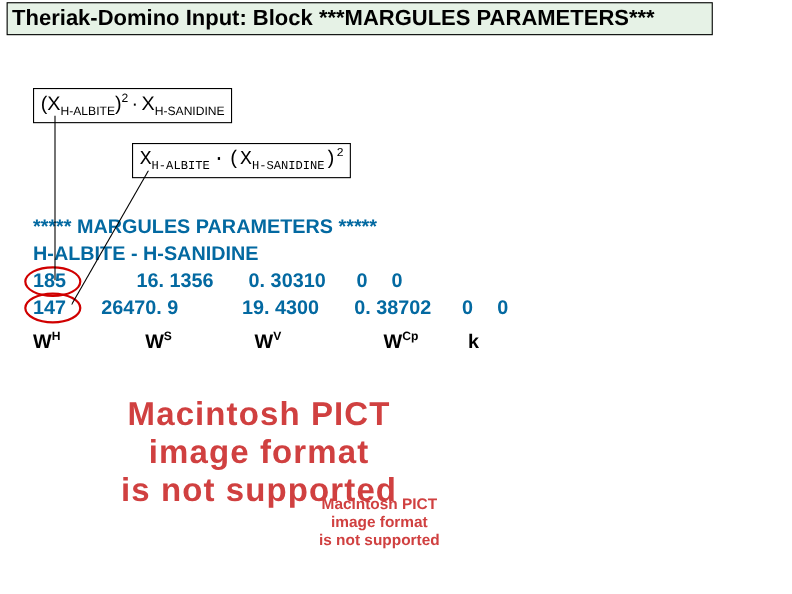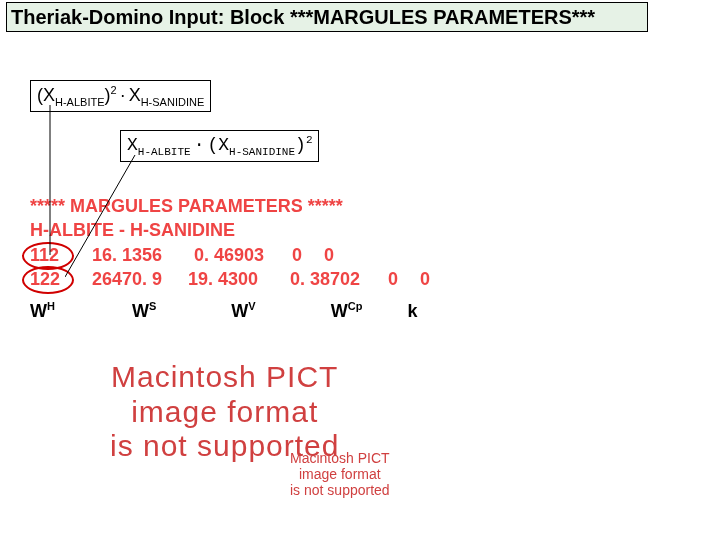--- a/index.html
+++ b/index.html
@@ -45,30 +45,30 @@
   .f1 { top: 80px; left: 30px; height: 26px; }
   .f2 { top: 130px; left: 120px; height: 26px; font-family: Liberation Mono, monospace; }
   .sub { font-size: 11px; vertical-align: sub; }
   .sup { font-size: 11px; vertical-align: super; }
   .dot { padding: 0 3px; }
   .codeblock {
     position: absolute;
     top: 194px;
     left: 30px;
     font-size: 18px;
-    color: #ef4444;
+    color: #0369a1;
     font-weight: bold;
     line-height: 1.35;
   }
   .row {
     display: flex;
   }
   .c-code  { width: 62px; }
   .c-wh    { width: 96px; }
-  .c-ws    { width: 102px; }
+  .c-ws    { width: 102px; margin-left: 32px; }
   .c-val3  { width: 98px; }
   .c-v0a   { width: 32px; }
   .c-v0b   { width: 40px; }
   .label-row {
     position: absolute;
     top: 300px;
     left: 30px;
     font-size: 18px;
     color: #000;
     font-weight: bold;
@@ -84,21 +84,21 @@
   .ellipse112 { top: 242px; left: 22px; width: 48px; height: 24px; }
   .ellipse122 { top: 266px; left: 22px; width: 48px; height: 24px; }
   .pointer {
     position: absolute;
     stroke: #000;
     fill: none;
   }
   .pict {
     position: absolute;
     color: #d04040;
-    font-weight: normal;
+    font-weight: bold;
     text-align: center;
     line-height: 1.15;
   }
   .pict-large { top: 360px; left: 110px; font-size: 30px; letter-spacing: 1px; }
   .pict-small { top: 450px; left: 290px; font-size: 14px; }
 </style>
 </head>
 <body>
 
 <div class="slide">
@@ -114,28 +114,28 @@
   <div class="formula-box f2">
     <span>
       <span>X</span><span class="sub">H-ALBITE</span><span class="dot">·</span><span>(X</span><span class="sub">H-SANIDINE</span><span>)</span><span class="sup">2</span>
     </span>
   </div>
 
   <div class="codeblock">
     <div>***** MARGULES PARAMETERS *****</div>
     <div>H-ALBITE - H-SANIDINE</div>
     <div class="row">
-      <span class="c-code">112</span>
+      <span class="c-code">185</span>
       <span class="c-ws">16. 1356</span>
-      <span class="c-val3">0. 46903</span>
+      <span class="c-val3">0. 30310</span>
       <span class="c-v0a">0</span>
       <span class="c-v0b">0</span>
     </div>
     <div class="row">
-      <span class="c-code">122</span>
+      <span class="c-code">147</span>
       <span class="c-wh">26470. 9</span>
       <span class="c-ws">19. 4300</span>
       <span class="c-val3">0. 38702</span>
       <span class="c-v0a">0</span>
       <span class="c-v0b">0</span>
     </div>
   </div>
 
   <div class="ellipse ellipse112"></div>
   <div class="ellipse ellipse122"></div>
@@ -150,21 +150,21 @@
   <div class="label-row">
     <span class="lbl" style="">
       <span>W</span><span class="sup2">H</span>
     </span>
     <span class="lbl" style="margin-left:72px">
       <span>W</span><span class="sup2">S</span>
     </span>
     <span class="lbl" style="margin-left:70px">
       <span>W</span><span class="sup2">V</span>
     </span>
-    <span class="lbl" style="margin-left:70px">
+    <span class="lbl" style="margin-left:88px">
       <span>W</span><span class="sup2">Cp</span>
     </span>
     <span class="lbl" style="margin-left:40px">k</span>
   </div>
 
   <div class="pict pict-large">
     <div>Macintosh PICT</div>
     <div>image format</div>
     <div>is not supported</div>
   </div>

